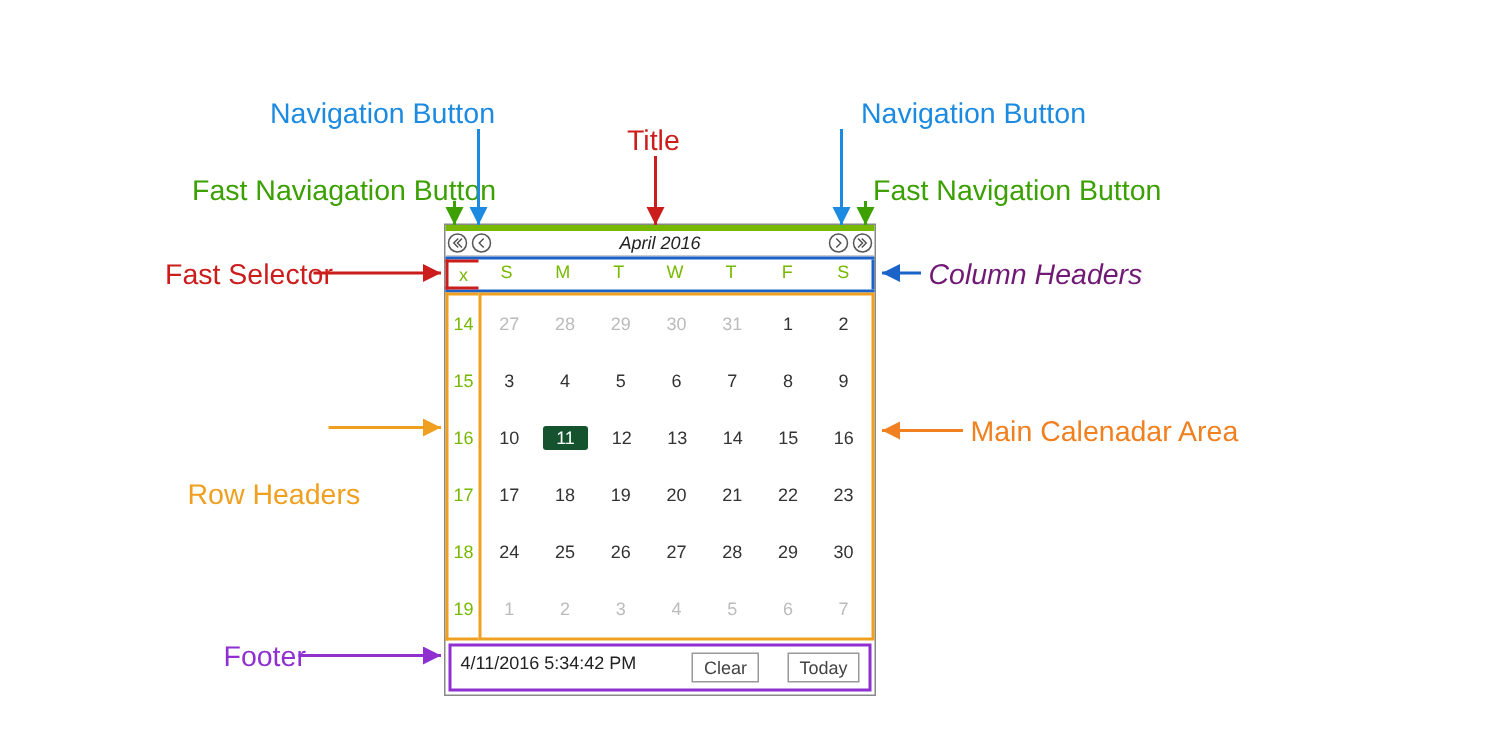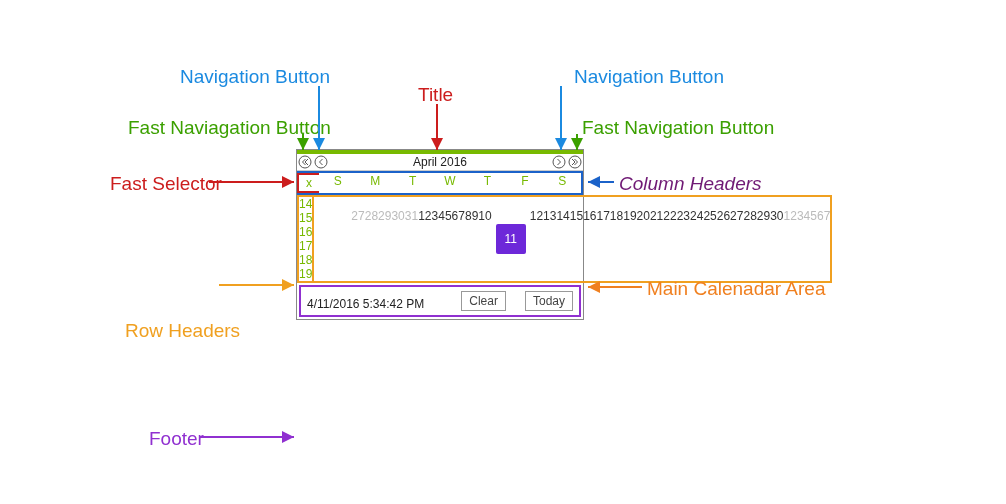--- a/index.html
+++ b/index.html
@@ -43,20 +43,21 @@
     color: #555;
     cursor: pointer;
     user-select: none;
   }
   .nav-btn svg { width: 14px; height: 14px; }
   .cal-title {
     flex: 1;
     text-align: center;
     font-size: 12px;
     color: #222;
+    font-style: italic;
   }
 
   
   .col-headers {
     display: flex;
     border-top: 2px solid #1b62c9;
     border-bottom: 2px solid #1b62c9;
   }
   .vsel {
     width: 22px;
@@ -93,53 +94,52 @@
     align-items: center;
     justify-content: center;
     font-size: 12px;
     color: #77b900;
     height: 38px;
   }
   .main-area {
     flex: 1;
     border: 2px solid #f0a020;
     display: flex;
-    flex-direction: row;
-    padding-left: 37px;
+    flex-direction: column;
   }
   .week {
     display: flex;
     flex: 1;
   }
   .day {
     flex: 1;
     height: 38px;
     display: flex;
     align-items: center;
     justify-content: center;
     font-size: 12px;
     color: #333;
     cursor: pointer;
   }
   .day.other { color: #bbb; }
   .day.selected {
-    background: #6d28d9;
+    background: #14532d;
     color: #fff;
     border-radius: 2px;
     margin: 4px;
     flex: none;
     width: 30px;
-    height: 30px;
+    height: 16px;
     align-self: center;
   }
 
   
   .cal-footer {
     display: flex;
-    align-items: flex-end;
+    align-items: flex-start;
     border: 2px solid #9030d0;
     margin: 2px;
     padding: 4px 6px;
     font-size: 12px;
   }
   .footer-text { flex: 1; color: #222; }
   .footer-btn {
     border: 1px solid #999;
     padding: 2px 7px;
     font-size: 12px;

